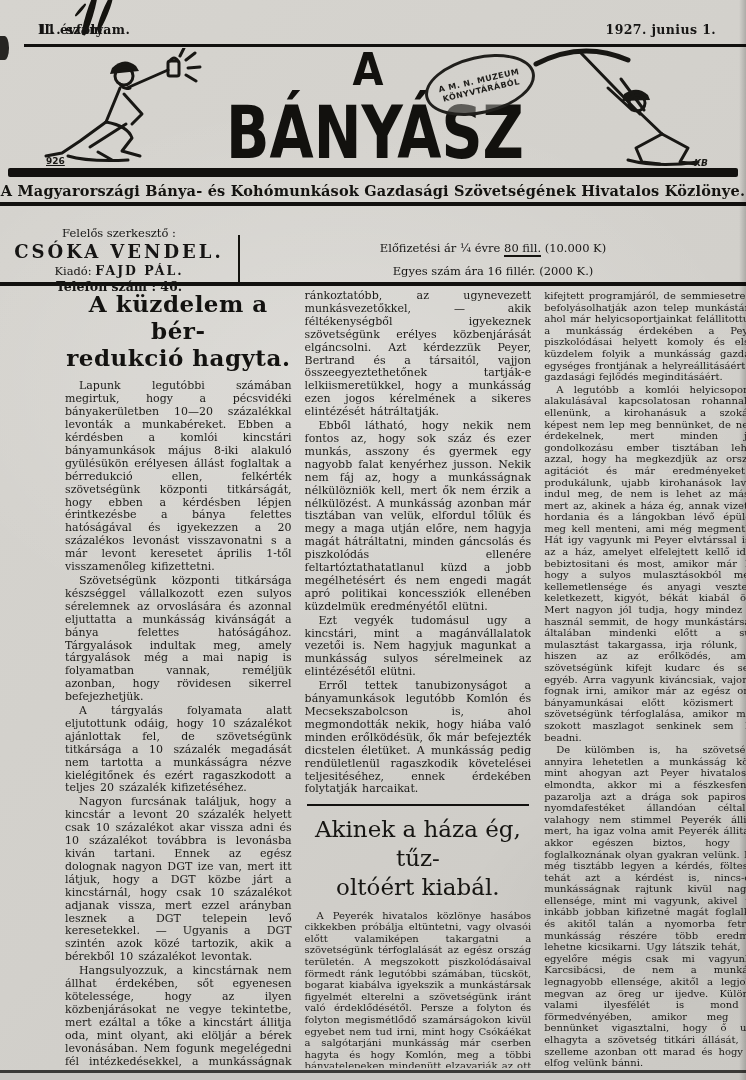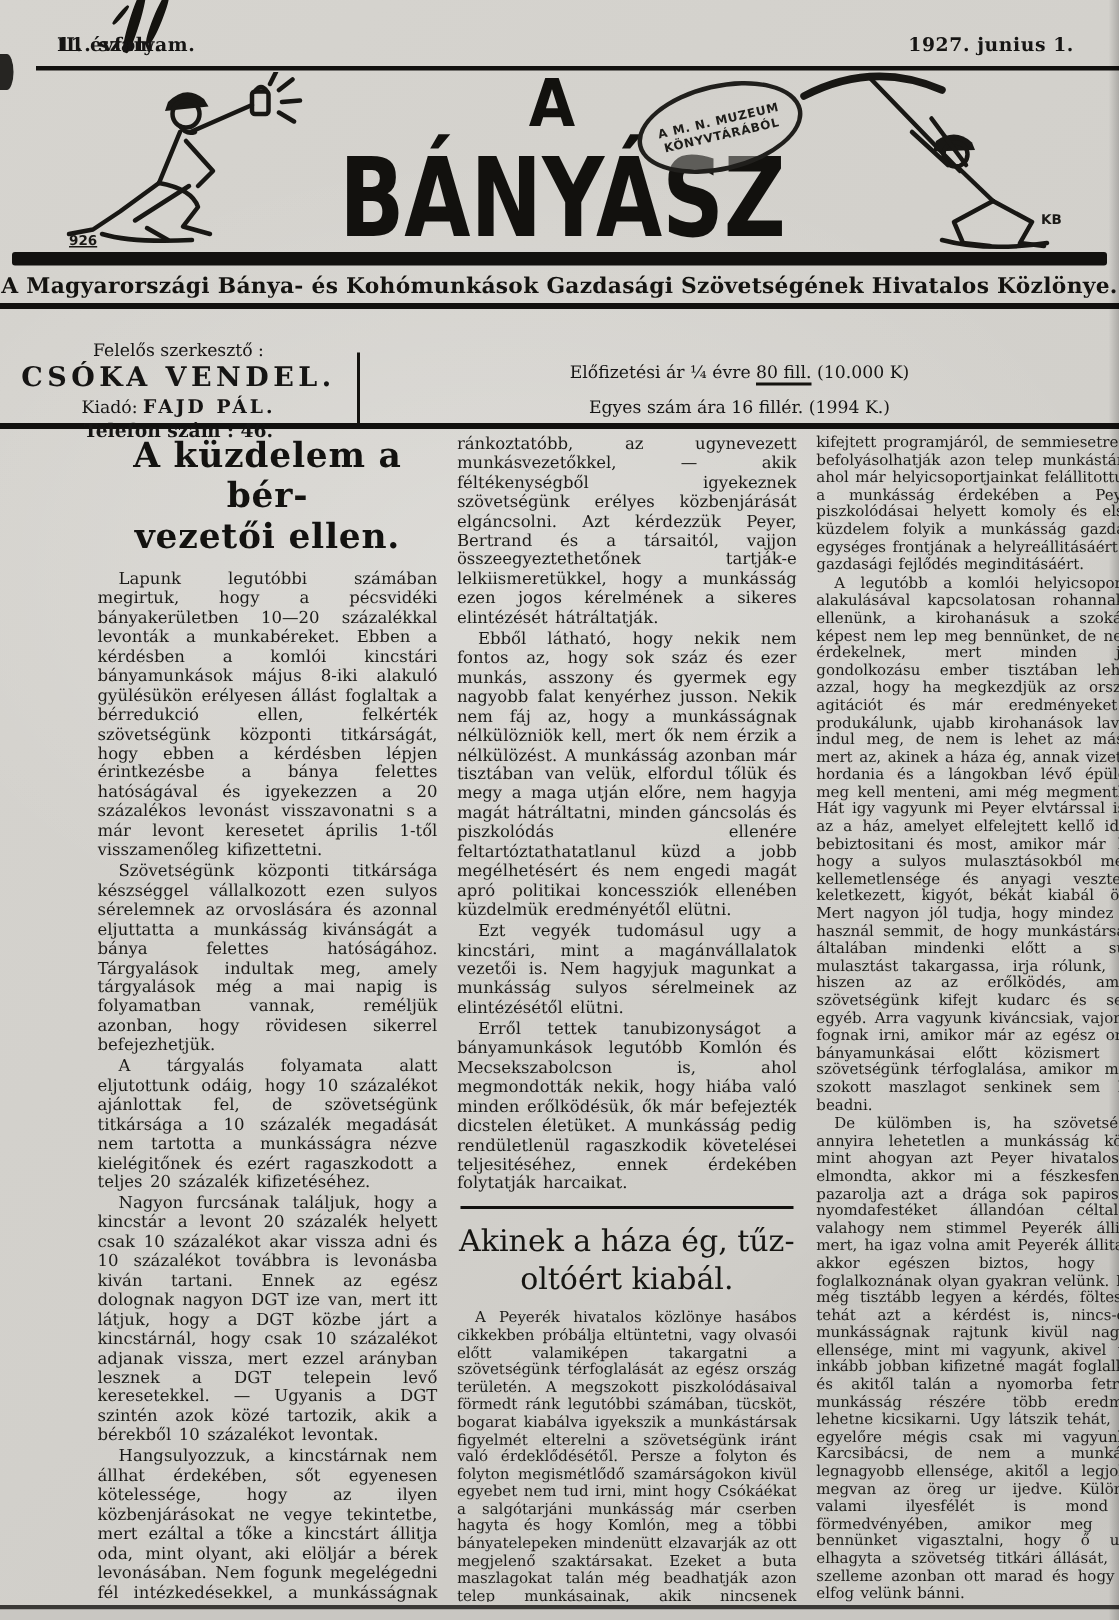--- a/index.html
+++ b/index.html
@@ -40,21 +40,21 @@
     letter-spacing:0px;transform:scale(.92,1.18);transform-origin:center top;color:#12110e;}
   .stamp{position:absolute;left:424px;top:8px;width:106px;height:52px;border:3px solid #201f1c;
     border-radius:50%;transform:rotate(-13deg);display:flex;flex-direction:column;align-items:center;
     justify-content:center;gap:1px;background:rgba(210,208,203,.4);}
   .stamp span{font-family:"DejaVu Sans",sans-serif;font-weight:bold;font-size:8px;letter-spacing:.5px;color:#1d1c19;white-space:nowrap;}
   .miner{position:absolute;top:0;}
   .miner-left{left:28px;}
   .miner-right{left:520px;}
   .plate-mark{position:absolute;font-family:"DejaVu Sans",sans-serif;font-weight:bold;font-size:9px;color:#1a1916;}
   .mark-926{left:46px;top:108px;text-decoration:underline;}
-  .mark-kb{left:694px;top:94px;}
+  .mark-kb{left:694px;top:110px;font-style:italic;}
   .masthead-bar{position:absolute;left:8px;right:8px;top:120px;height:9px;background:#12110f;border-radius:2px;}
 
   .subtitle{position:absolute;top:182px;left:0;right:0;text-align:center;font-weight:bold;
     font-size:14.5px;letter-spacing:.2px;color:#141310;}
   .rule-sub{position:absolute;top:202px;left:0;right:0;height:4px;background:#12110f;}
 
   
   .info-row{position:absolute;top:206px;left:0;right:0;height:76px;display:flex;border-bottom:4px solid #12110f;}
   .info-cell{box-sizing:border-box;padding:6px 6px 4px;display:flex;flex-direction:column;justify-content:center;
     align-items:center;text-align:center;gap:1px;margin-top:29px;}
@@ -70,21 +70,21 @@
   
   .columns{position:absolute;top:290px;left:21px;width:706px;height:778px;display:flex;gap:13px;overflow:hidden;margin-left:44px;}
   .col{width:226.6px;overflow:hidden;}
   .headline-1{font-weight:bold;font-size:23px;line-height:1.18;text-align:center;letter-spacing:.5px;
     margin:0 0 9px;color:#131210;}
   .a1{font-size:11px;line-height:12.9px;text-align:justify;text-indent:14px;margin:0 0 1px;
     word-spacing:1.5px;color:#1b1a17;}
   .a2{font-size:10px;line-height:11.6px;text-align:justify;text-indent:12px;margin:0 0 1px;
     word-spacing:1px;color:#1b1a17;}
   .col-divider{height:2px;background:#12110f;margin:8px 2px 9px;}
-  .headline-2{font-size:20px;line-height:1.25;font-weight:normal;text-align:center;margin:0 0 8px;color:#161512;}
+  .headline-2{font-size:23px;line-height:1.25;font-weight:normal;text-align:center;margin:0 0 8px;color:#161512;}
 </style>
 </head>
 <body>
 
 <div class="page">
 
   <div class="pen-stroke pen-1"></div>
   <div class="pen-stroke pen-2"></div>
   <div class="pen-stroke pen-3"></div>
   <div class="ink-blotch"></div>
@@ -149,30 +149,30 @@
       <span class="info-small">
         <span>Kiadó:</span>
         <b style="letter-spacing:2px;font-size:12.5px;">FAJD PÁL.</b>
       </span>
       <span class="info-bold">Telefon szám : 46.</span>
     </div>
     <div class="info-cell cell-3">
       <span class="info-small">
         <span>Előfizetési ár ¼ évre </span><span class="uline">80 fill.</span><span> (10.000 K)</span>
       </span>
-      <span class="info-small" style="margin-top:6px;">Egyes szám ára 16 fillér. (1994 K.)</span>
+      <span class="info-small" style="margin-top:6px;">Egyes szám ára 16 fillér. (2000 K.)</span>
     </div>
   </div>
 
   <div class="columns">
 
     <div class="col">
       <h1 class="headline-1">
         <span>A küzdelem a bér-</span><br>
-        <span>vezetői ellen.</span>
+        <span>redukció hagyta.</span>
       </h1>
       <p class="a1">Lapunk legutóbbi számában megirtuk, hogy a pécsvidéki bányakerületben 10—20 százalékkal levonták a munkabéreket. Ebben a kérdésben a komlói kincstári bányamunkások május 8-iki alakuló gyülésükön erélyesen állást foglaltak a bérredukció ellen, felkérték szövetségünk központi titkárságát, hogy ebben a kérdésben lépjen érintkezésbe a bánya felettes hatóságával és igyekezzen a 20 százalékos levonást visszavonatni s a már levont keresetet április 1-től visszamenőleg kifizettetni.</p>
       <p class="a1">Szövetségünk központi titkársága készséggel vállalkozott ezen sulyos sérelemnek az orvoslására és azonnal eljuttatta a munkásság kivánságát a bánya felettes hatóságához. Tárgyalások indultak meg, amely tárgyalások még a mai napig is folyamatban vannak, reméljük azonban, hogy rövidesen sikerrel befejezhetjük.</p>
       <p class="a1">A tárgyalás folyamata alatt eljutottunk odáig, hogy 10 százalékot ajánlottak fel, de szövetségünk titkársága a 10 százalék megadását nem tartotta a munkásságra nézve kielégitőnek és ezért ragaszkodott a teljes 20 százalék kifizetéséhez.</p>
       <p class="a1">Nagyon furcsának találjuk, hogy a kincstár a levont 20 százalék helyett csak 10 százalékot akar vissza adni és 10 százalékot továbbra is levonásba kiván tartani. Ennek az egész dolognak nagyon DGT ize van, mert itt látjuk, hogy a DGT közbe járt a kincstárnál, hogy csak 10 százalékot adjanak vissza, mert ezzel arányban lesznek a DGT telepein levő keresetekkel. — Ugyanis a DGT szintén azok közé tartozik, akik a bérekből 10 százalékot levontak.</p>
       <p class="a1">Hangsulyozzuk, a kincstárnak nem állhat érdekében, sőt egyenesen kötelessége, hogy az ilyen közbenjárásokat ne vegye tekintetbe, mert ezáltal a tőke a kincstárt állitja oda, mint olyant, aki elöljár a bérek levonásában. Nem fogunk megelégedni fél intézkedésekkel, a munkásságnak egész iniézkedésre van szüksége és ehez ragaszkodik.</p>
 
     </div>
 
     <div class="col">

